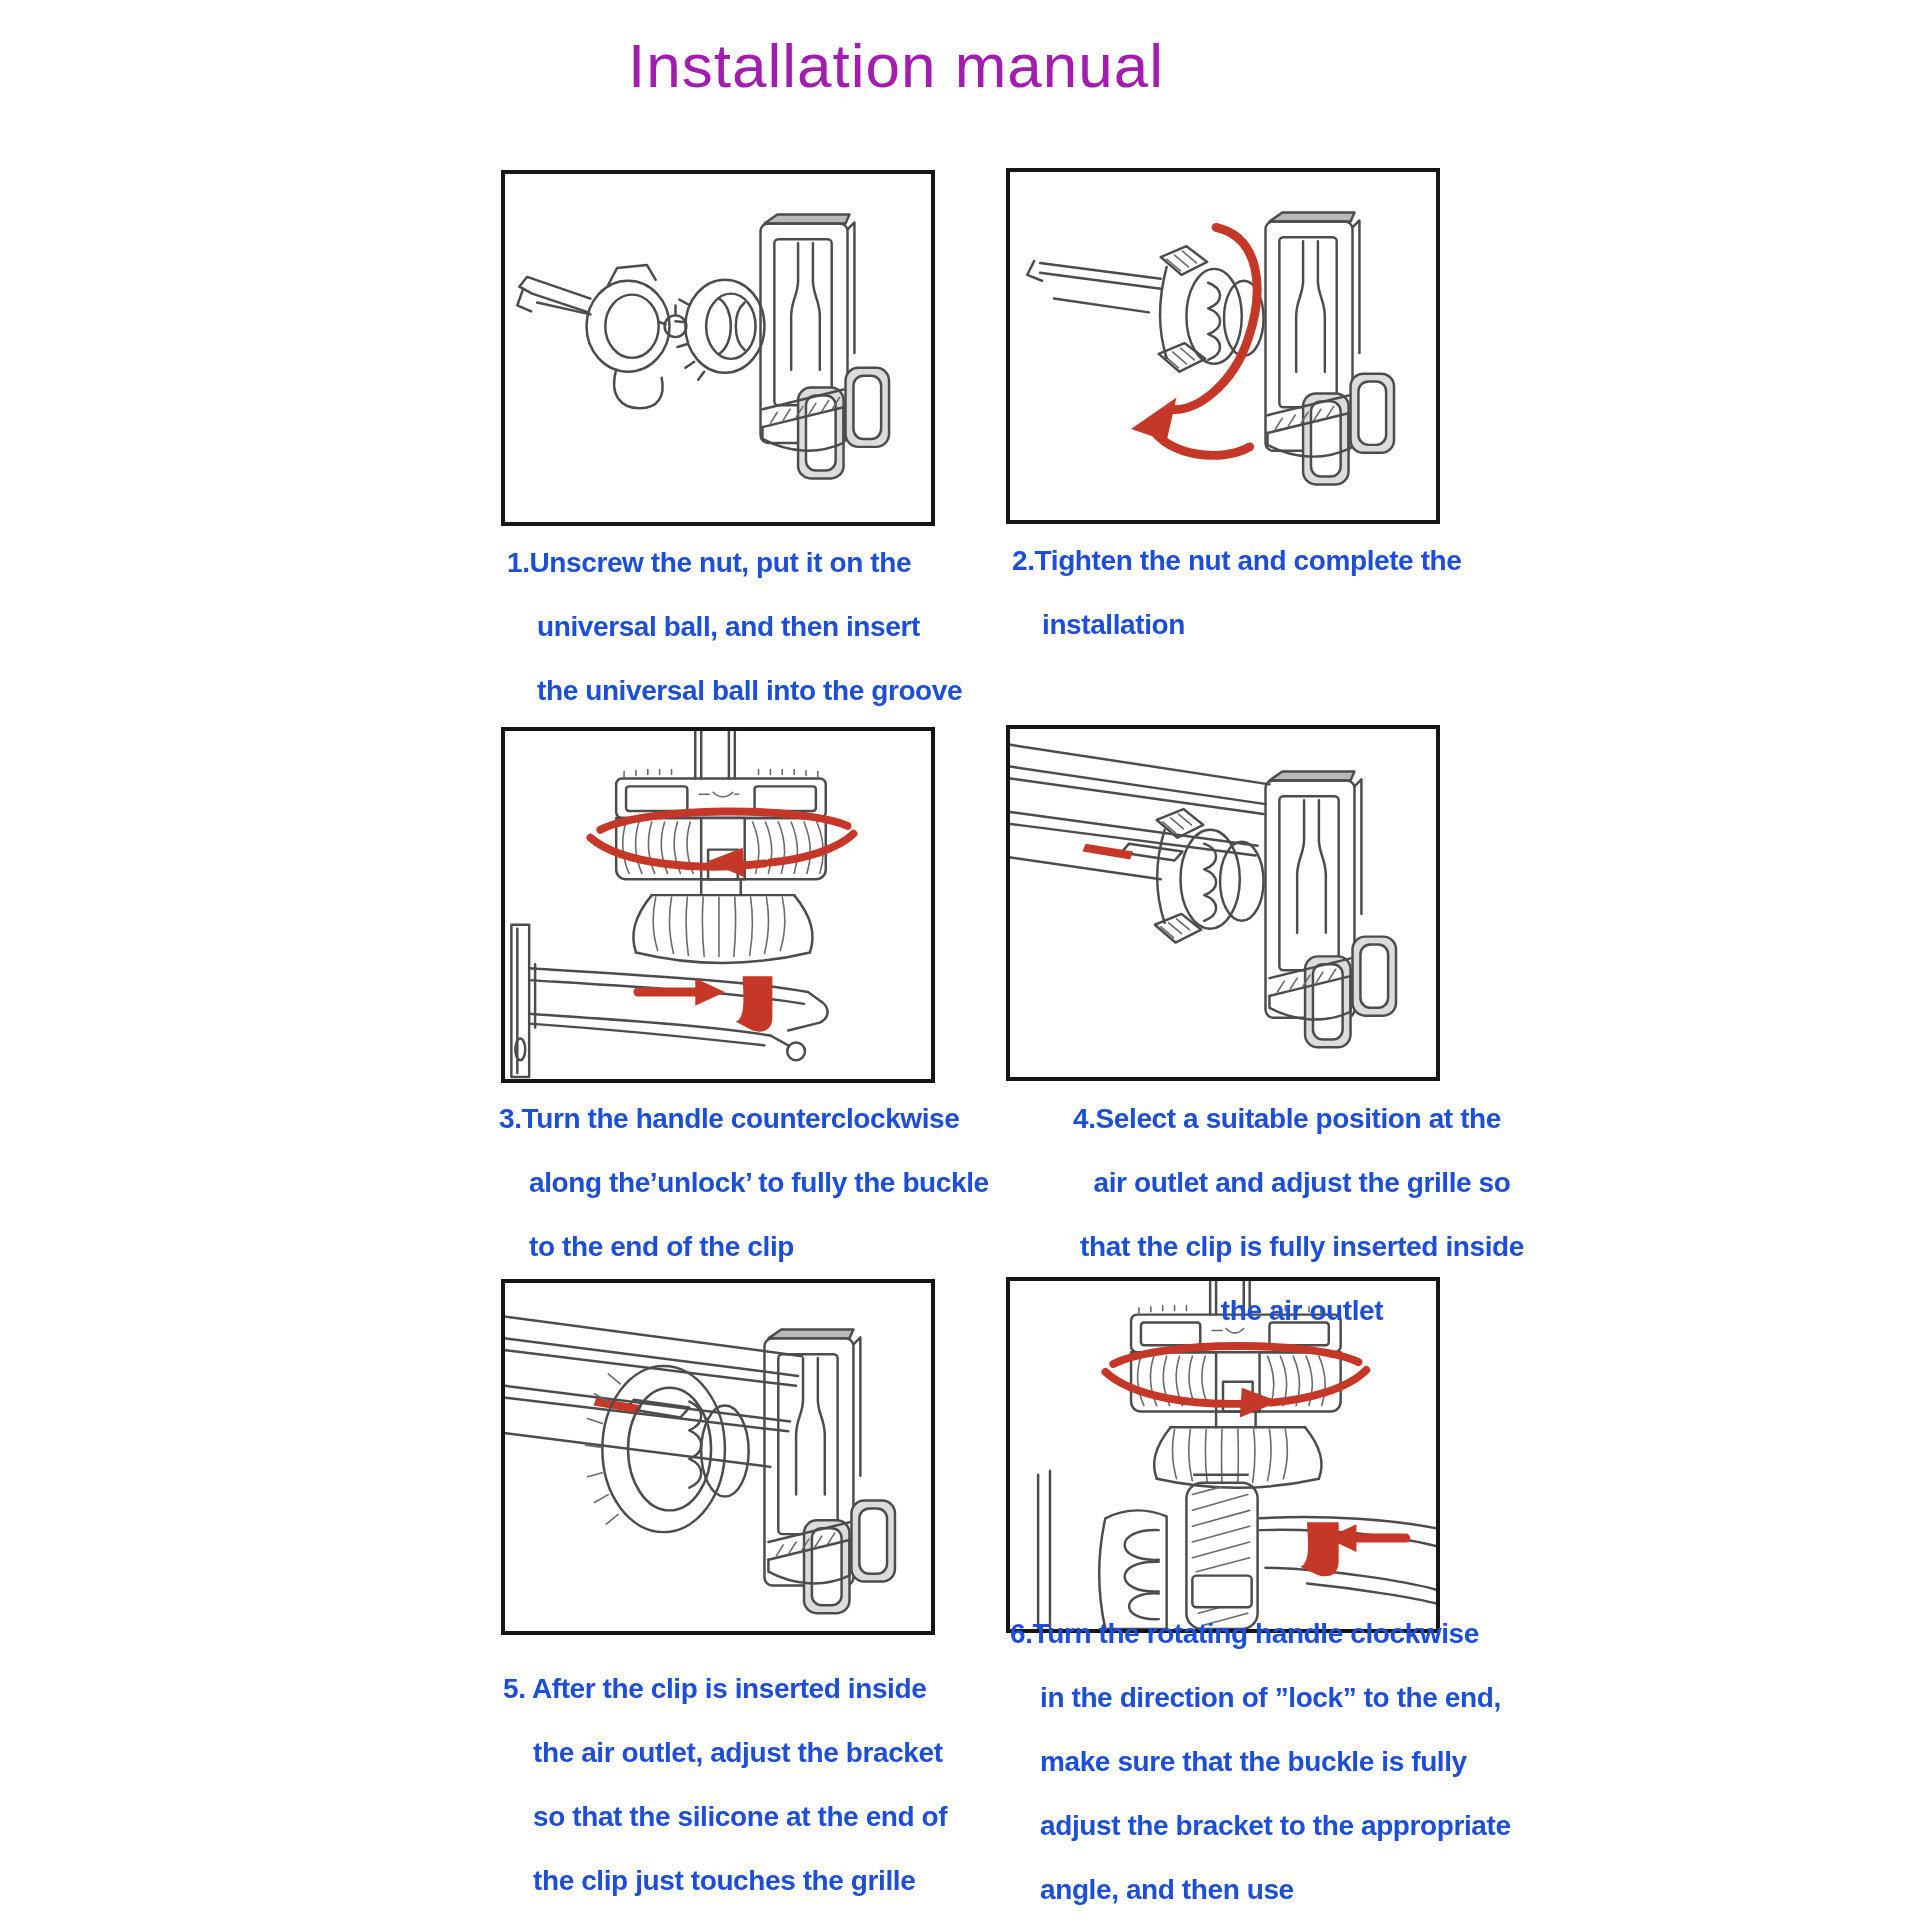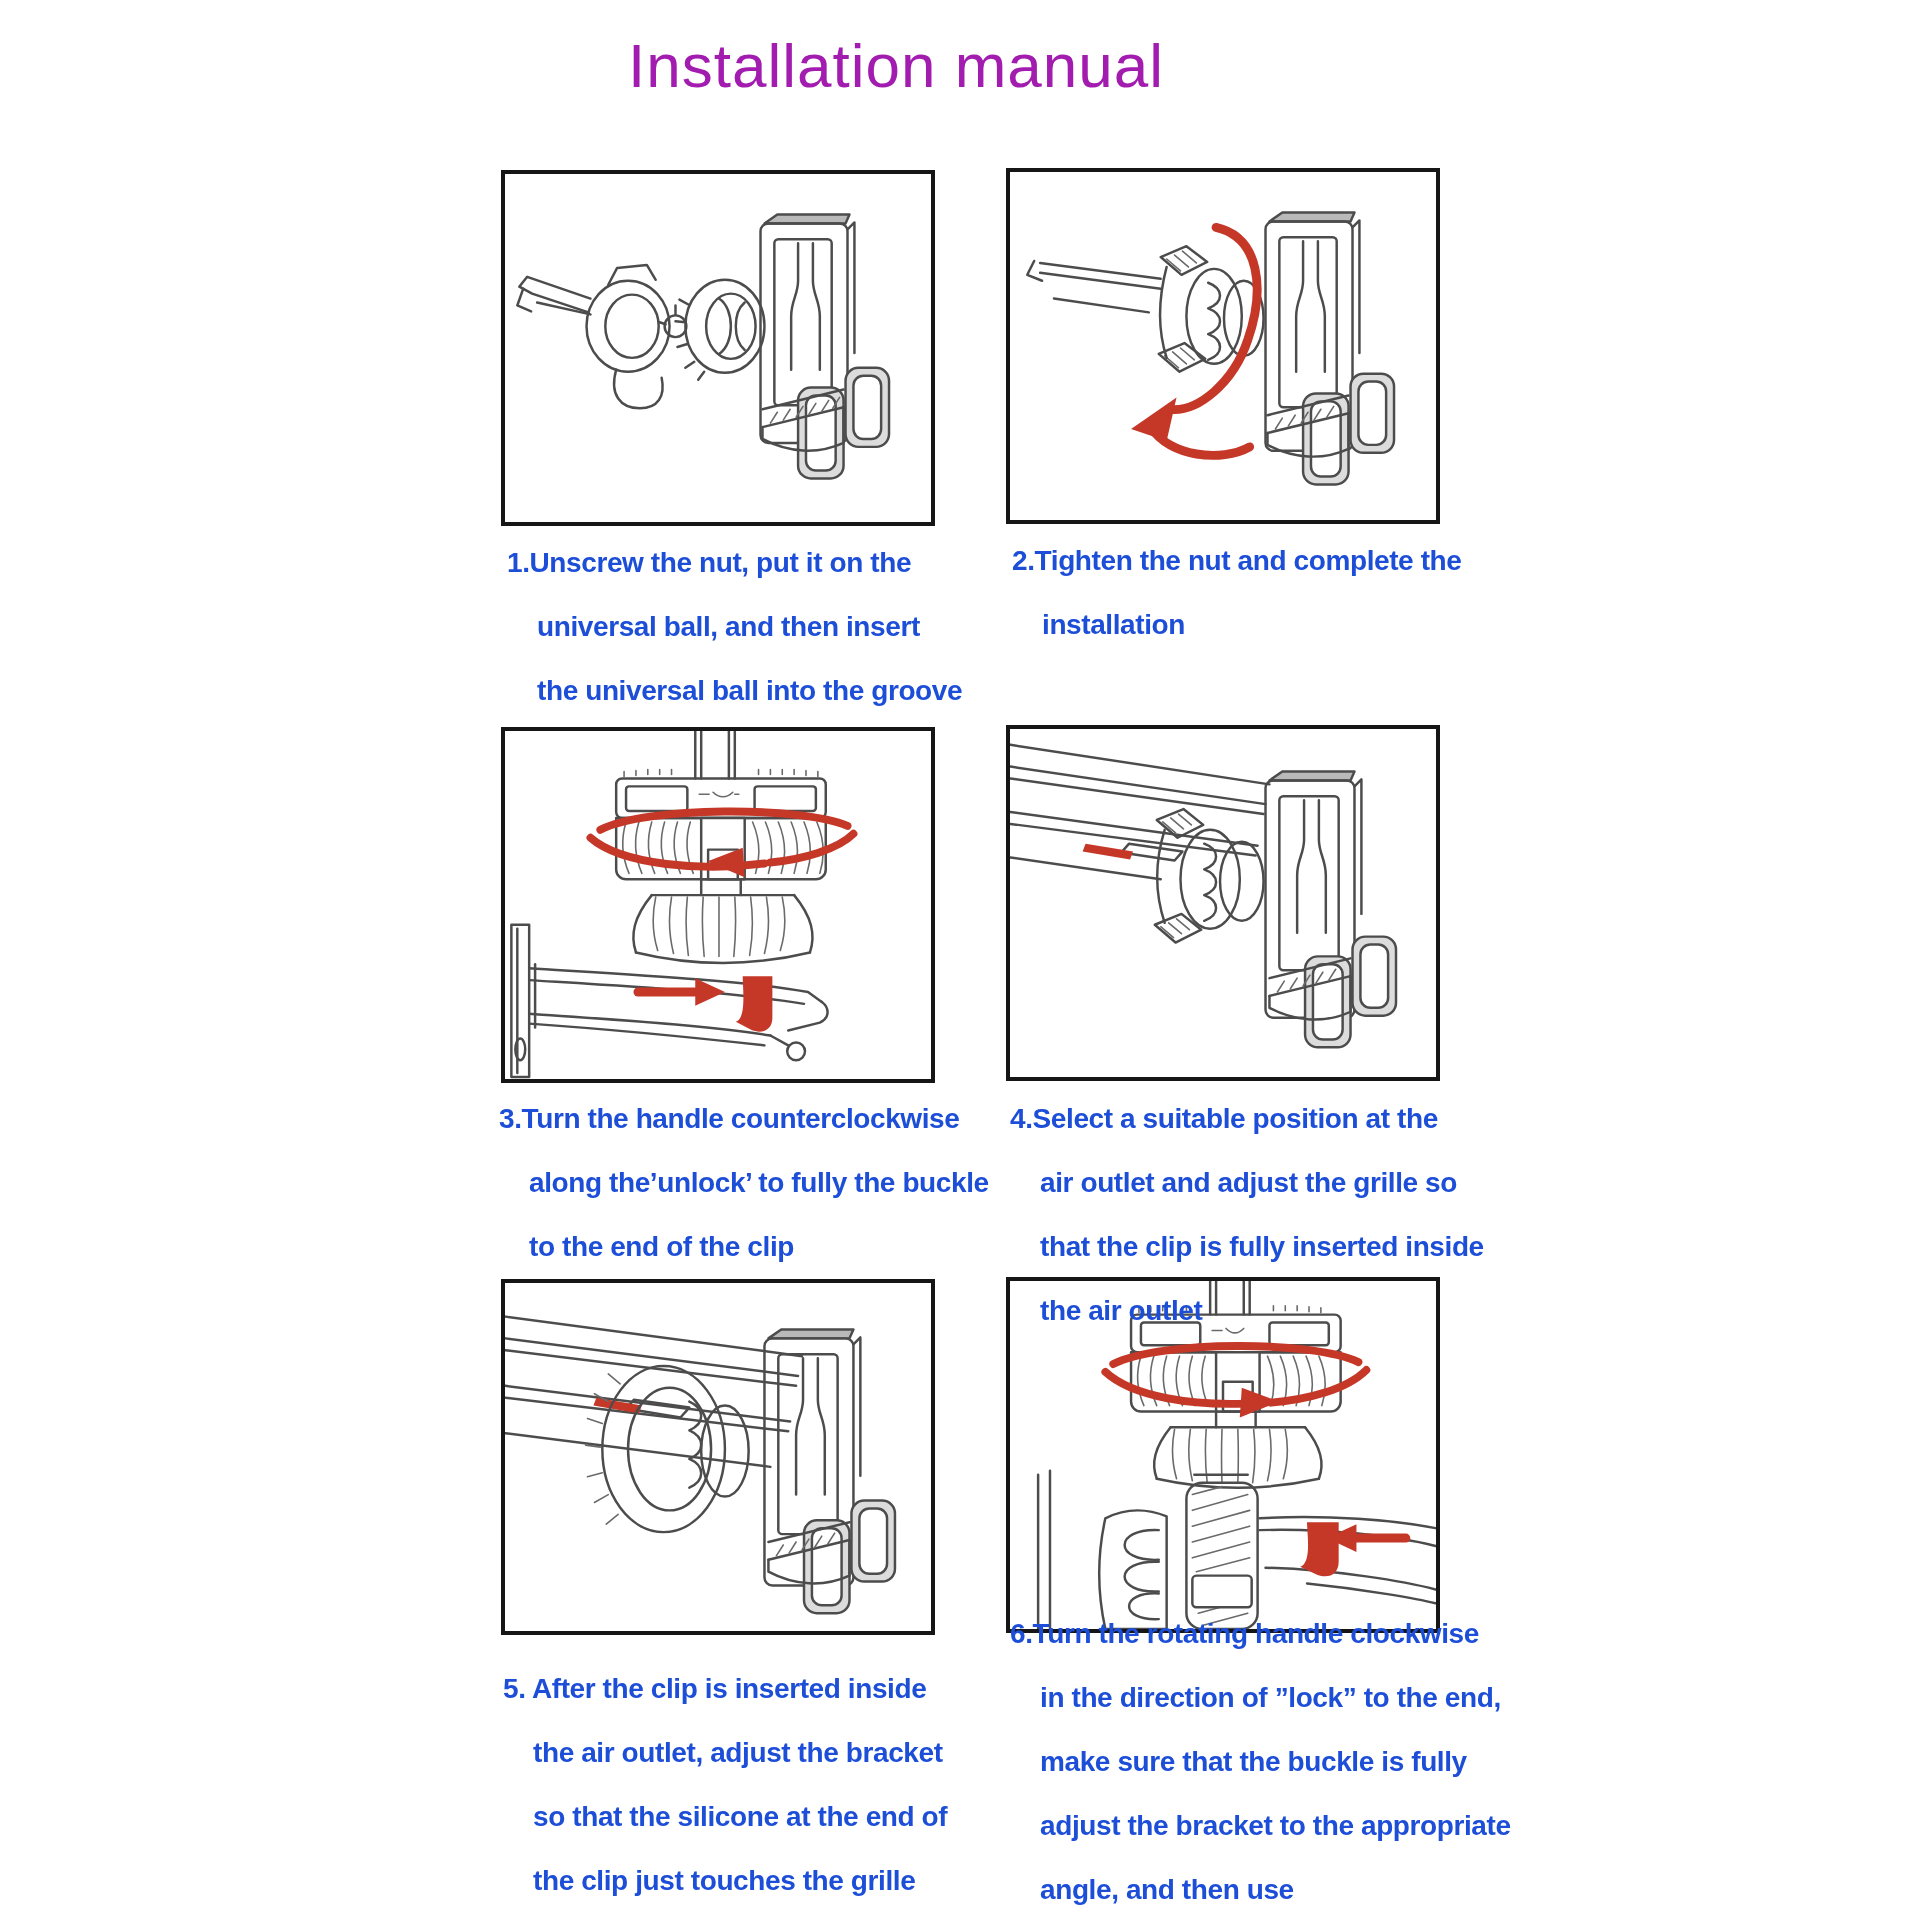--- a/index.html
+++ b/index.html
@@ -290,21 +290,21 @@
     </div>
   <div class="caption" style="left:1012px;top:541px;">
       <div class="line">2.Tighten the nut and complete the</div>
       <div class="line cont">installation</div>
     </div>
   <div class="caption" style="left:499px;top:1099px;">
       <div class="line">3.Turn the handle counterclockwise</div>
       <div class="line cont">along the’unlock’ to fully the buckle</div>
       <div class="line cont">to the end of the clip</div>
     </div>
-  <div class="caption" style="left:1010px;top:1099px;">
+  <div class="caption" style="left:1010px;top:1099px;text-align:center;">
       <div class="line">4.Select a suitable position at the</div>
       <div class="line cont">air outlet and adjust the grille so</div>
       <div class="line cont">that the clip is fully inserted inside</div>
       <div class="line cont">the air outlet</div>
     </div>
   <div class="caption" style="left:503px;top:1669px;">
       <div class="line">5. After the clip is inserted inside</div>
       <div class="line cont">the air outlet, adjust the bracket</div>
       <div class="line cont">so that the silicone at the end of</div>
       <div class="line cont">the clip just touches the grille</div>

